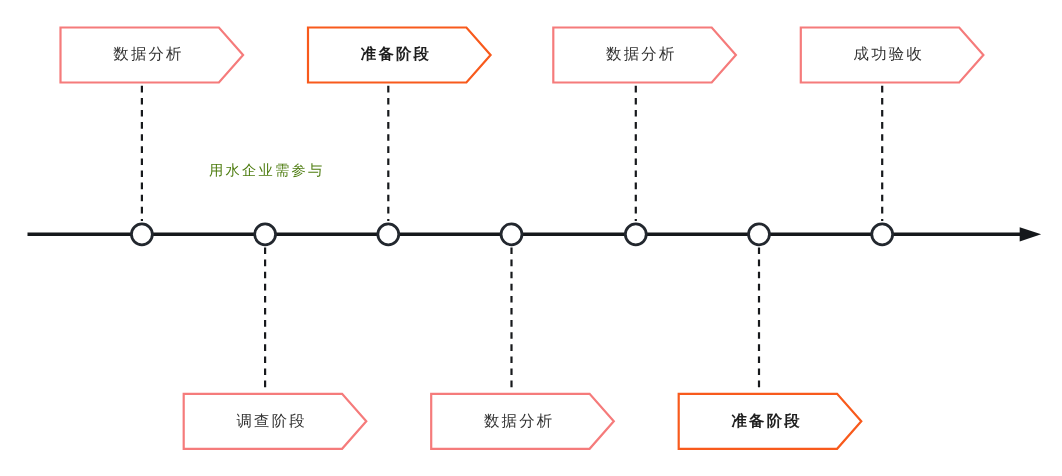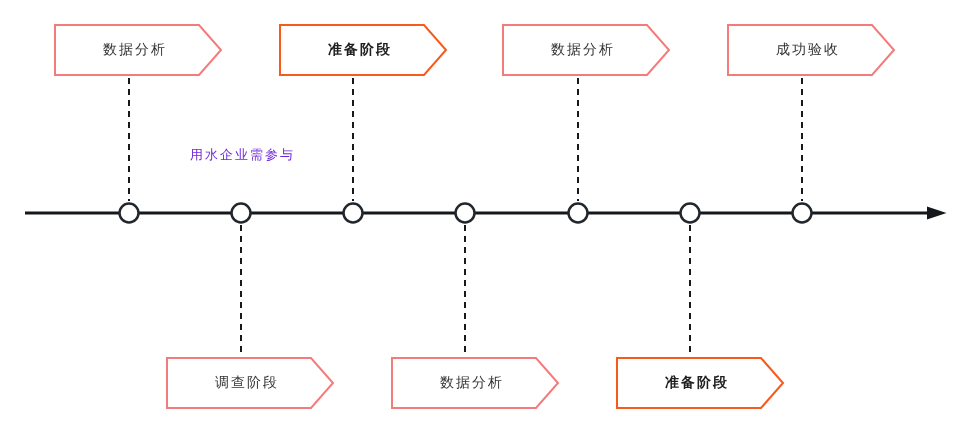--- a/index.html
+++ b/index.html
@@ -60,21 +60,21 @@
   .banner.hl .label {
     font-weight: 700;
     color: #1f1f1f;
   }
   .note {
     position: absolute;
     left: 190px;
     top: 146px;
     font-size: 13px;
     letter-spacing: 2px;
-    color: #6d28d9;
+    color: #4d7c0f;
     white-space: nowrap;
   }
   .connector {
     stroke: #17191c;
     stroke-width: 2;
     stroke-dasharray: 6 5;
   }
   .axis-line {
     stroke: #15181b;
     stroke-width: 3.2;

